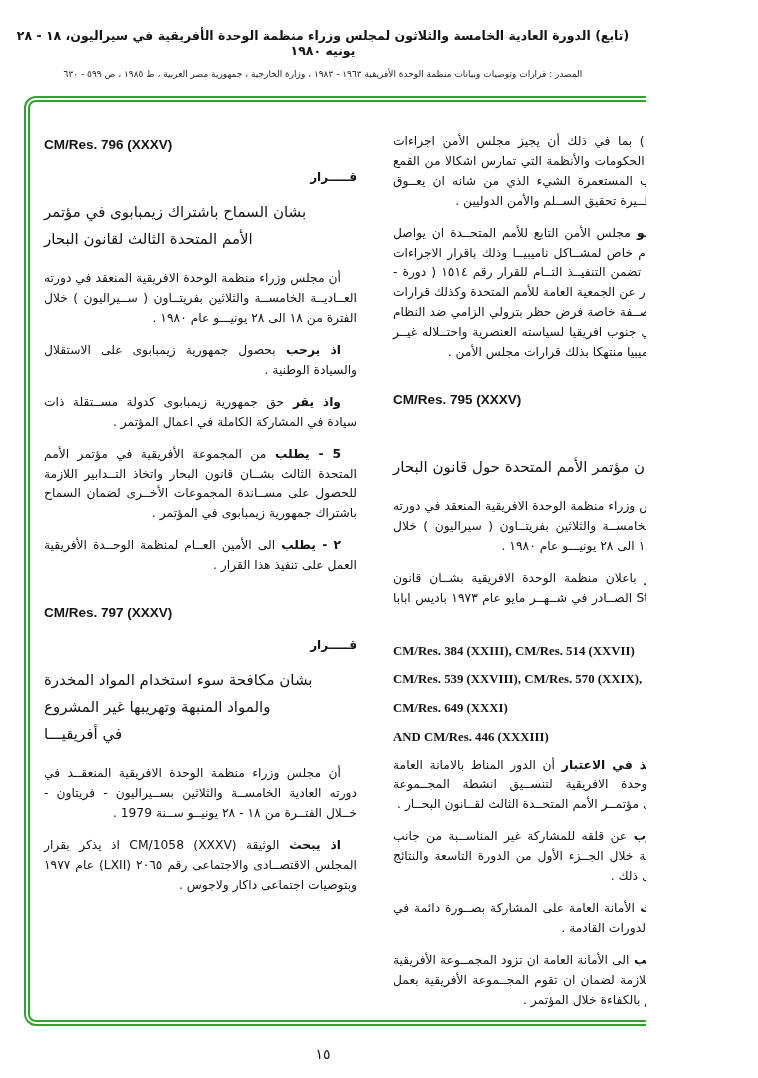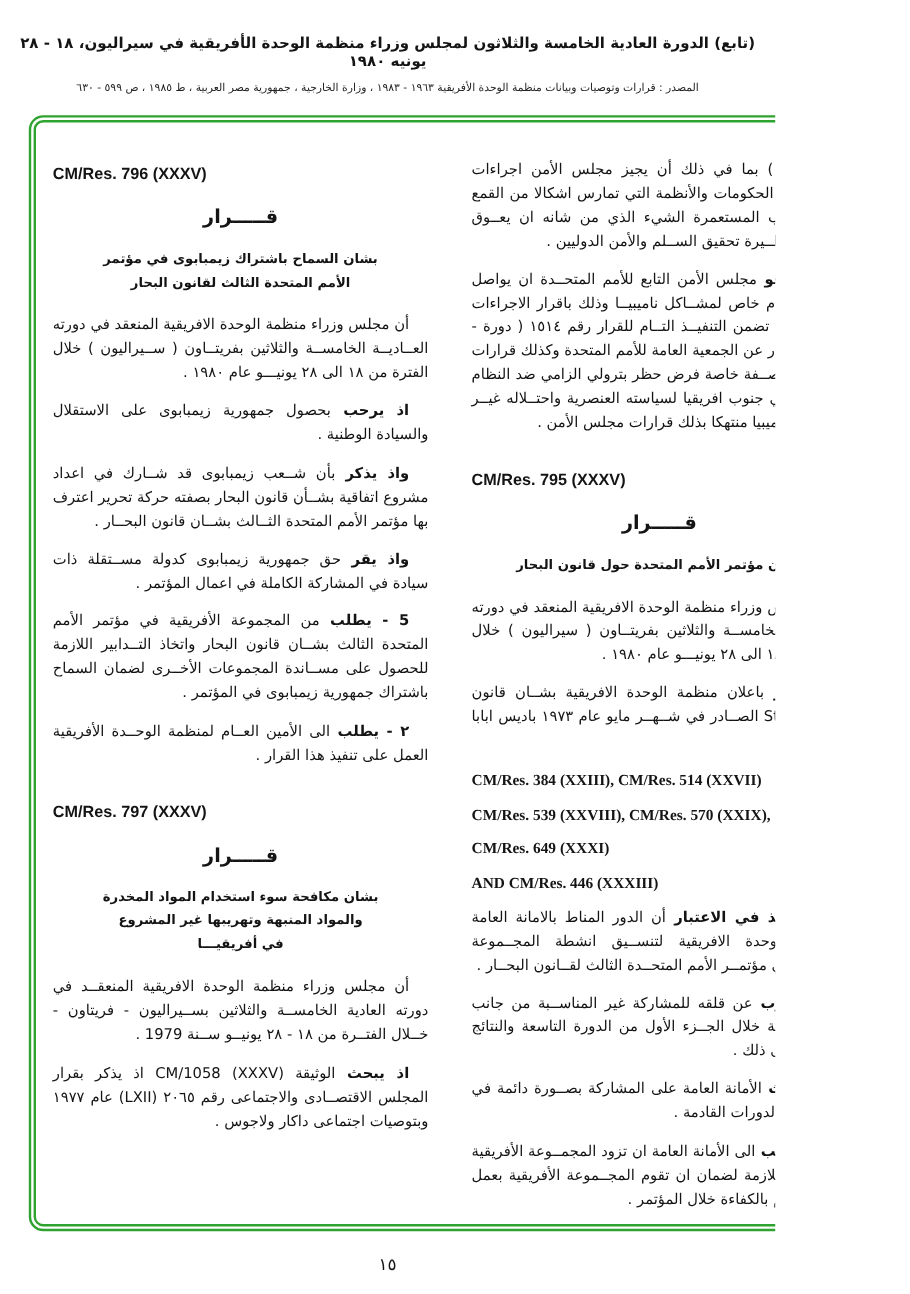--- a/index.html
+++ b/index.html
@@ -34,28 +34,28 @@
   }
   .block.para .lead{font-weight:bold;}
   .block.res{
     direction:ltr;text-align:left;
     font-family:Liberation Sans, sans-serif;
     font-weight:bold;font-size:13.5px;
     margin:26px 0 12px 0;
   }
   .block.res:first-child{margin-top:2px;}
   .block.title{
-    text-align:center;font-weight:bold;
-    font-size:16px;letter-spacing:1px;
+    text-align:right;font-weight:bold;
+    font-size:12px;letter-spacing:1px;
     margin:4px 0 12px 0;
   }
   .block.subtitle{
-    text-align:center;font-weight:bold;
+    text-align:left;font-weight:normal;
     white-space:pre-line;
-    font-size:11px;line-height:1.8;
+    font-size:15px;line-height:1.8;
     margin:0 0 16px 0;
   }
   .block.latin{
     direction:ltr;text-align:left;
     font-family:"Liberation Serif", serif;
     font-weight:bold;font-size:12.8px;
     margin:2px 0 8px 0;
   }
   .page-number{
     position:absolute;bottom:16px;left:0;width:100%;
@@ -91,21 +91,20 @@
           <div class="block para"><b class="lead">١ - يحث </b>الأمانة العامة على المشاركة بصــورة دائمة في كل مراحل الدورات القادمة .</div>
           <div class="block para"><b class="lead">٢ - يطلب </b>الى الأمانة العامة ان تزود المجمــوعة الأفريقية بالخدمات اللازمة لضمان ان تقوم المجــموعة الأفريقية بعمل منسق يتسم بالكفاءة خلال المؤتمر .</div>
         </div>
       <div class="column">
           <div class="block res" dir="ltr">CM/Res. 796 (XXXV)</div>
           <div class="block title">قـــــرار</div>
           <div class="block subtitle">بشان السماح باشتراك زيمبابوى في مؤتمر
 الأمم المتحدة الثالث لقانون البحار</div>
           <div class="block para">أن مجلس وزراء منظمة الوحدة الافريقية المنعقد في دورته العــاديــة الخامســة والثلاثين بفريتــاون ( ســيراليون ) خلال الفترة من ١٨ الى ٢٨ يونيـــو عام ١٩٨٠ .</div>
           <div class="block para"><b class="lead">اذ يرحب </b>بحصول جمهورية زيمبابوى على الاستقلال والسيادة الوطنية .</div>
-          <div class="block para"><b class="lead">واذ يذكر </b>بأن شــعب زيمبابوى قد شــارك في اعداد مشروع اتفاقية بشــأن قانون البحار بصفته حركة تحرير اعترف بها مؤتمر الأمم المتحدة الثــالث بشــان قانون البحــار .</div>
           <div class="block para"><b class="lead">واذ يقر </b>حق جمهورية زيمبابوى كدولة مســتقلة ذات سيادة في المشاركة الكاملة في اعمال المؤتمر .</div>
           <div class="block para"><b class="lead">5 - يطلب </b>من المجموعة الأفريقية في مؤتمر الأمم المتحدة الثالث بشــان قانون البحار واتخاذ التــدابير اللازمة للحصول على مســاندة المجموعات الأخــرى لضمان السماح باشتراك جمهورية زيمبابوى في المؤتمر .</div>
           <div class="block para"><b class="lead">٢ - يطلب </b>الى الأمين العــام لمنظمة الوحــدة الأفريقية العمل على تنفيذ هذا القرار .</div>
           <div class="block res" dir="ltr">CM/Res. 797 (XXXV)</div>
           <div class="block title">قـــــرار</div>
           <div class="block subtitle">بشان مكافحة سوء استخدام المواد المخدرة
 والمواد المنبهة وتهريبها غير المشروع
 في أفريقيـــا</div>
           <div class="block para">أن مجلس وزراء منظمة الوحدة الافريقية المنعقــد في دورته العادية الخامســة والثلاثين بســيراليون - فريتاون - خــلال الفتــرة من ١٨ - ٢٨ يونيــو ســنة 1979 .</div>
           <div class="block para"><b class="lead">اذ يبحث </b>الوثيقة CM/1058 (XXXV) اذ يذكر بقرار المجلس الاقتصــادى والاجتماعى رقم ٢٠٦٥ (LXII) عام ١٩٧٧ وبتوصيات اجتماعى داكار ولاجوس .</div>

